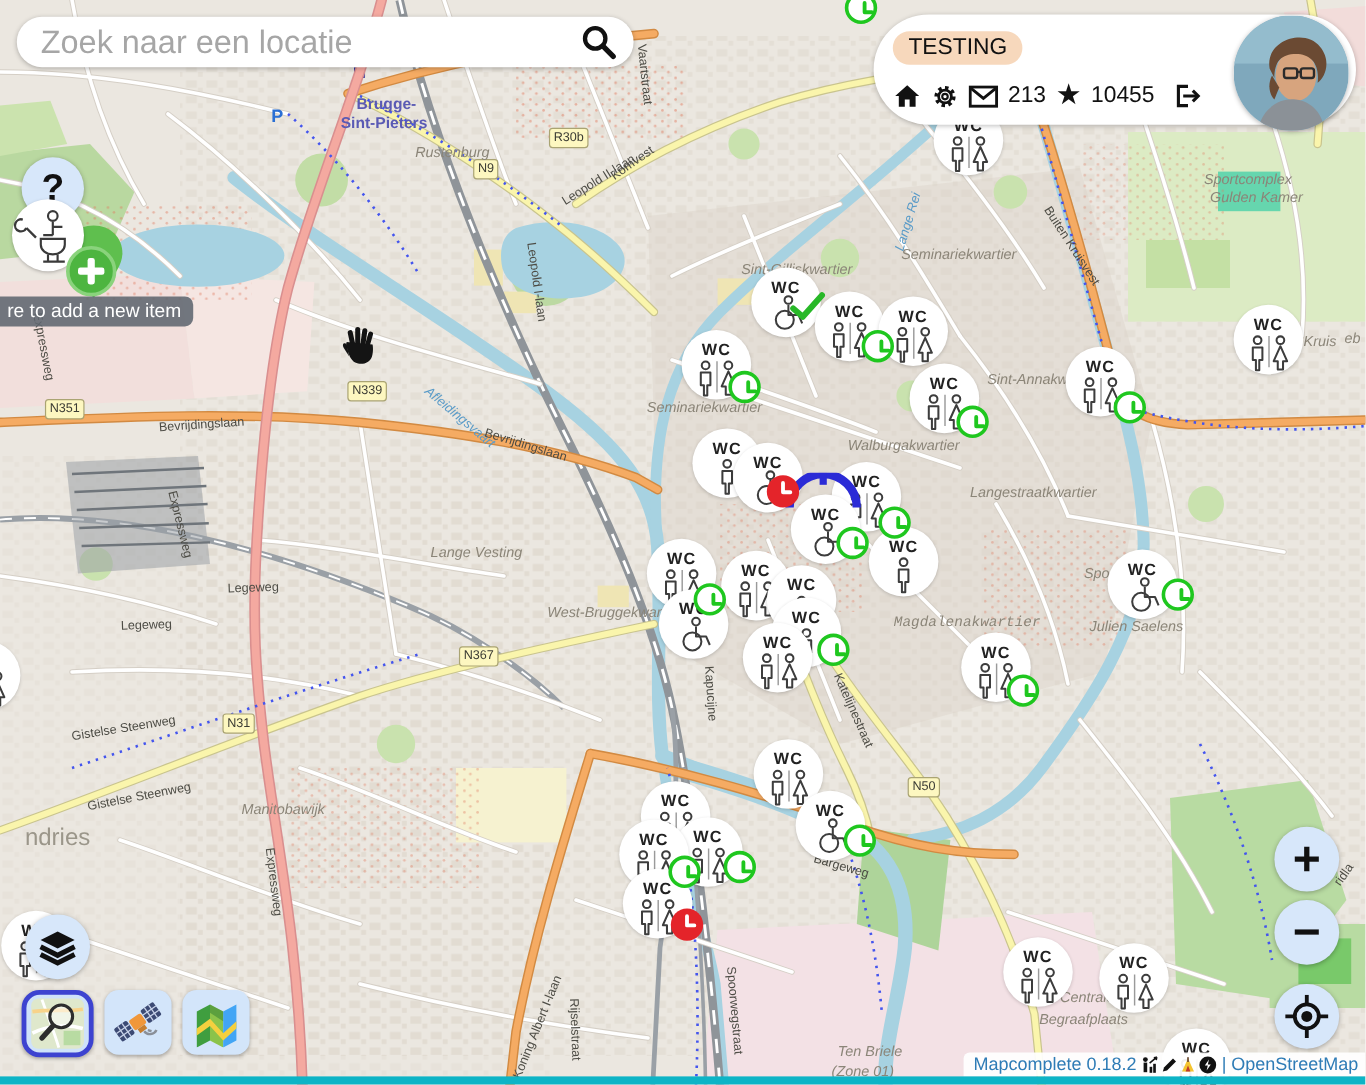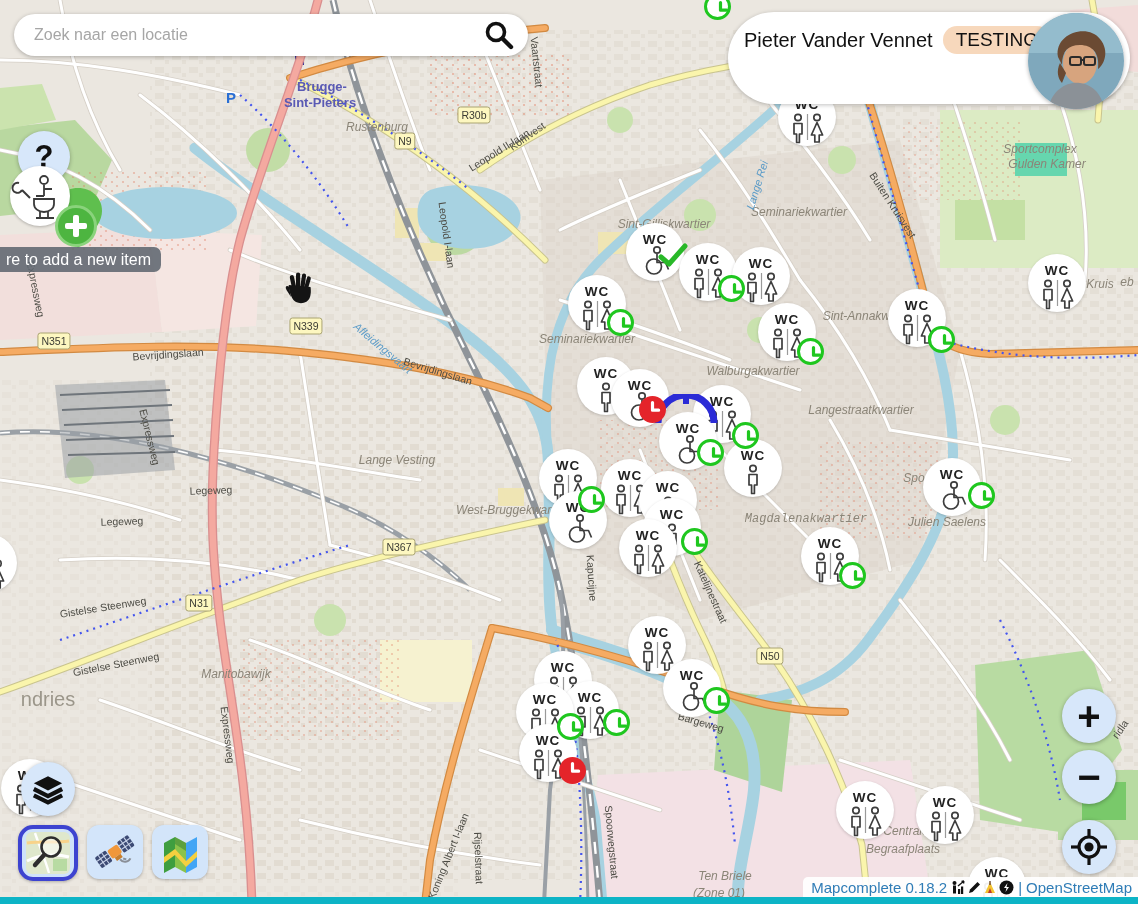--- a/index.html
+++ b/index.html
@@ -30,21 +30,21 @@
   .badge.closed{background:#e4242a;}
   .badge svg{position:absolute;left:0;top:0;}
   .check{position:absolute;}
   .arc{position:absolute;}
 
   
   .chrome{position:absolute;z-index:4;}
   .search-bar{left:14px;top:14px;width:514px;height:42px;background:#fff;border-radius:22px;
               box-shadow:0 1px 4px rgba(0,0,0,.28);display:flex;align-items:center;}
   .search-bar input{flex:1;border:none;outline:none;background:transparent;margin-left:18px;
-                    font-size:16px;color:#555;font-family:"Liberation Sans",sans-serif;}
+                    font-size:27px;color:#555;font-family:"Liberation Sans",sans-serif;}
   .search-bar input::placeholder{color:#a6a6a6;}
   .search-ic{margin-right:14px;width:30px;height:30px;}
 
   .user-panel{left:728px;top:12px;width:402px;height:92px;background:#fff;border-radius:46px;
               box-shadow:0 1px 4px rgba(0,0,0,.25);}
   .up-row1{position:absolute;left:16px;top:14px;display:flex;align-items:center;gap:10px;}
   .up-name{font-size:20px;color:#111;}
   .up-badge{background:#f7d8bc;border-radius:16px;padding:3px 13px;font-size:19px;color:#111;}
   .up-row2{position:absolute;left:16px;top:56px;display:flex;align-items:center;gap:8px;
            font-size:19px;color:#111;}
@@ -740,22 +740,43 @@
   <div class="chrome search-bar">
     <input type="text" placeholder="Zoek naar een locatie" style="">
     <svg class="search-ic" viewBox="0 0 30 30">
       <circle cx="12" cy="12" r="8.5" fill="none" stroke="#111" stroke-width="3.6"></circle>
       <line x1="18.5" y1="18.5" x2="27" y2="27" stroke="#111" stroke-width="4.4" stroke-linecap="round"></line>
     </svg>
   </div>
 
   <div class="chrome user-panel">
     <div class="up-row1">
-      <span class="up-name">Pieter Vander Vennet</span>
       <span class="up-badge">TESTING</span>
+    </div>
+    <div class="up-row2">
+      <svg width="24" height="24" viewBox="0 0 24 24">
+        <path d="M12 3 L22 12 H19 V21 H14 V15 H10 V21 H5 V12 H2 Z" fill="#111"></path>
+      </svg>
+      <svg width="23" height="23" viewBox="0 0 26 26">
+        <circle cx="13" cy="13" r="8.2" fill="none" stroke="#111" stroke-width="3.6" stroke-dasharray="3.2 3.2"></circle>
+        <circle cx="13" cy="13" r="6" fill="none" stroke="#111" stroke-width="2.6"></circle>
+        <circle cx="13" cy="13" r="2.6" fill="none" stroke="#111" stroke-width="2"></circle>
+      </svg>
+      <svg width="25" height="19" viewBox="0 0 25 19">
+        <rect x="1.5" y="1.5" width="22" height="16" fill="none" stroke="#111" stroke-width="2.4"></rect>
+        <path d="M2 2.5 L12.5 11 L23 2.5" fill="none" stroke="#111" stroke-width="2.4"></path>
+      </svg>
+      <span>213</span>
+      <span style="font-size:24px;line-height:1;">★</span>
+      <span>10455</span>
+      <svg width="25" height="24" viewBox="0 0 25 24" style="margin-left:6px">
+        <path d="M14 4 H6 V20 H14" fill="none" stroke="#111" stroke-width="2.6"></path>
+        <line x1="10" y1="12" x2="22" y2="12" stroke="#111" stroke-width="2.6"></line>
+        <path d="M18 7.5 L22.5 12 L18 16.5" fill="none" stroke="#111" stroke-width="2.6"></path>
+      </svg>
     </div>
   </div>
 
   <div class="chrome avatar">
     <svg width="96" height="96" viewBox="0 0 96 96">
       <rect width="96" height="96" fill="#7fa8bc"></rect>
       <rect x="0" y="0" width="96" height="40" fill="#94bccd"></rect>
       <ellipse cx="52" cy="50" rx="17" ry="21" fill="#d7a47e"></ellipse>
       <path d="M30 44 C26 20 60 10 72 26 C82 38 76 52 70 56 C72 40 64 32 52 32 C40 32 34 38 34 52 Z" fill="#6b4a33"></path>
       <path d="M32 50 C28 58 30 66 34 70 L38 60 Z" fill="#6b4a33"></path>

